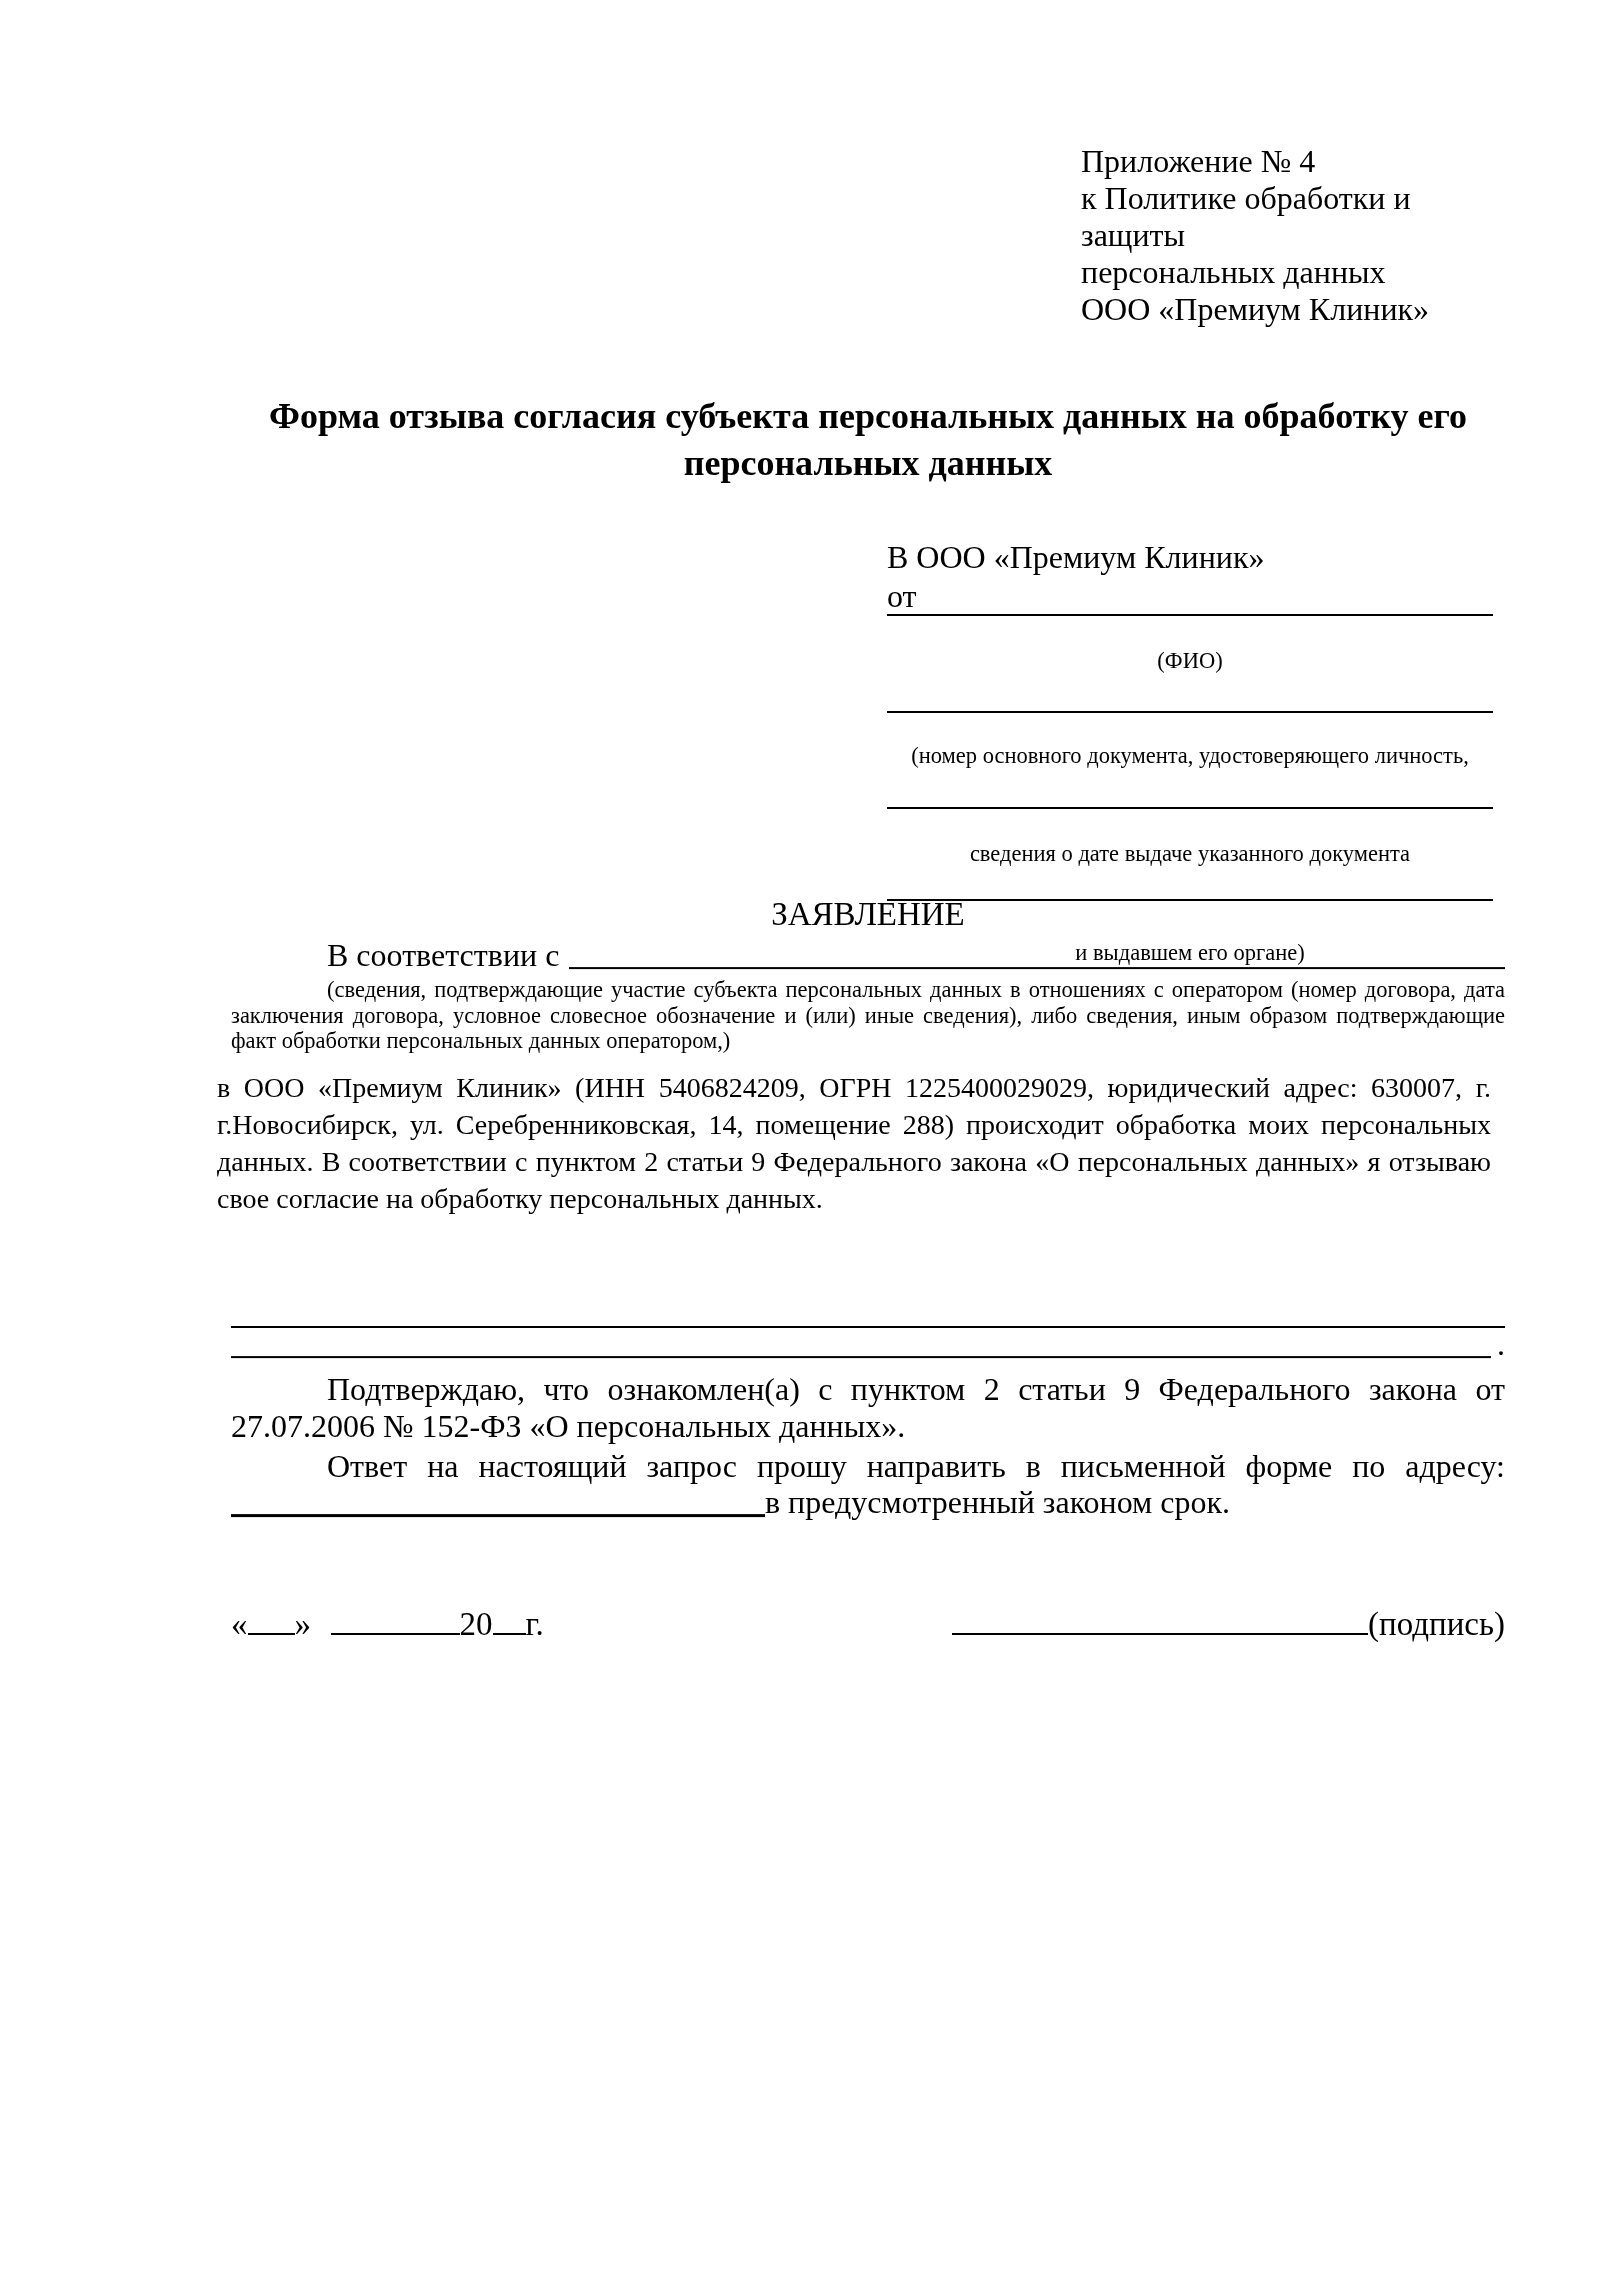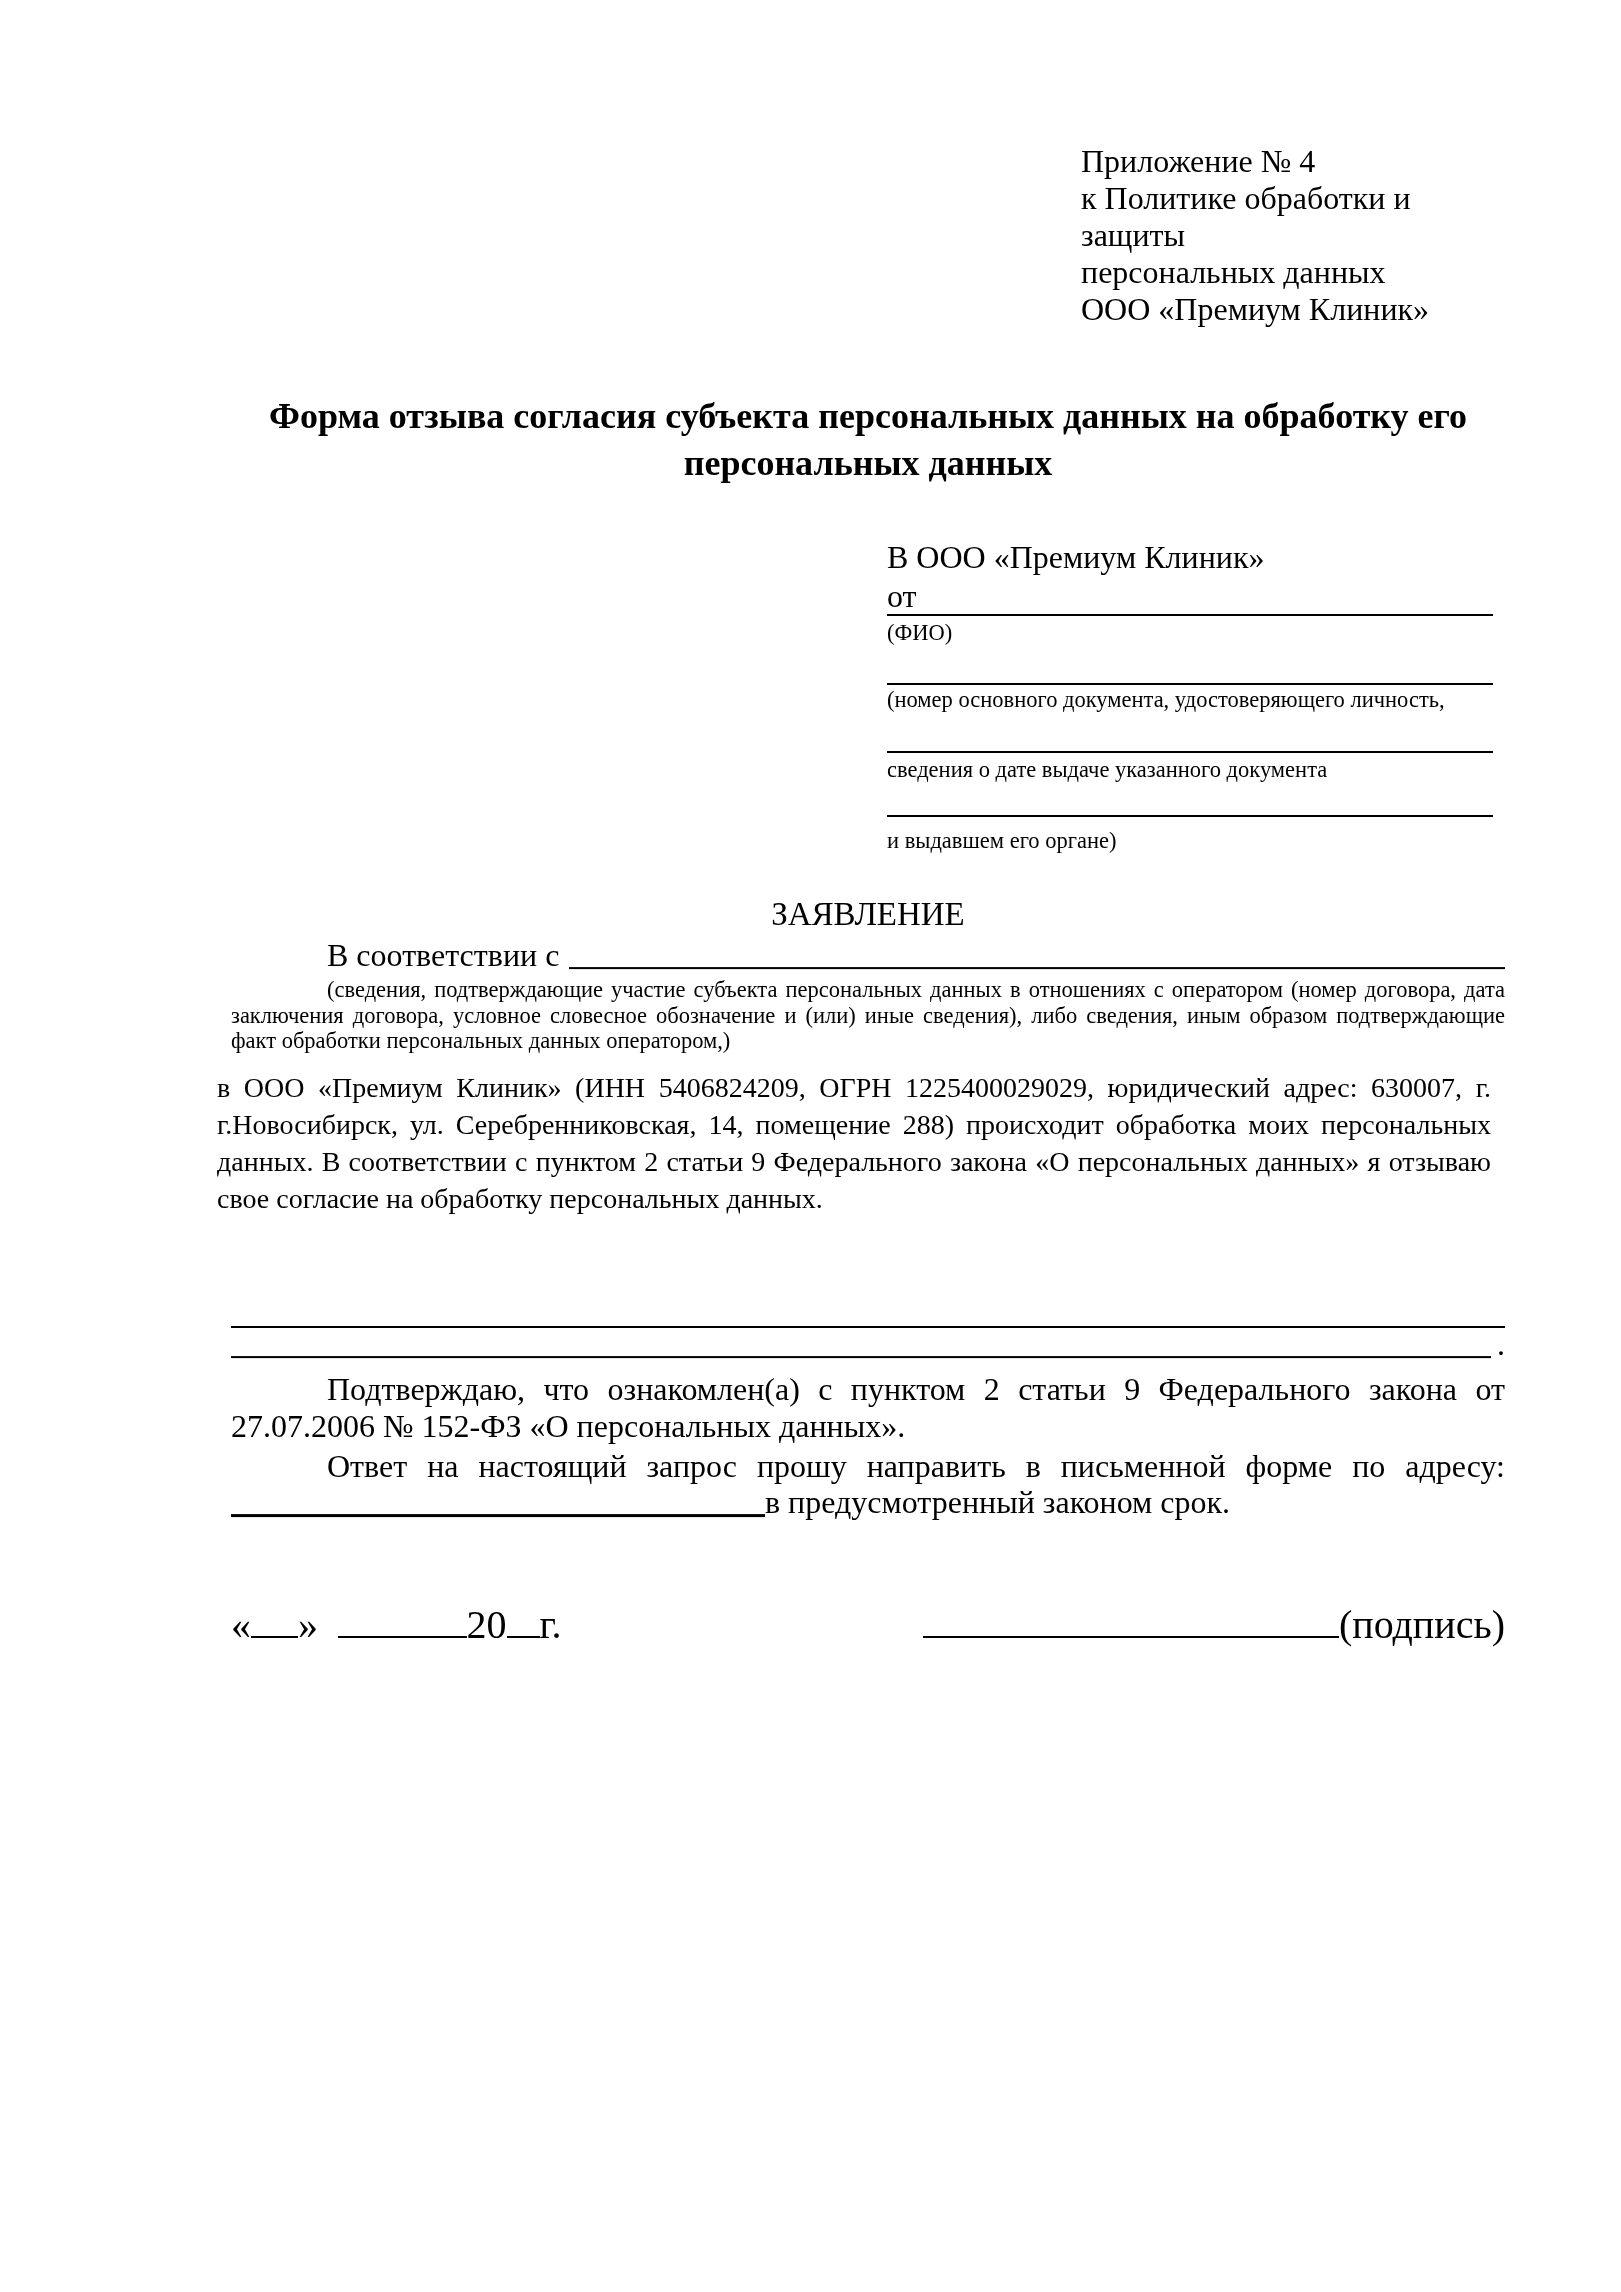--- a/index.html
+++ b/index.html
@@ -21,21 +21,21 @@
   #title{left:231px;top:393px;width:1274px;text-align:center;font-weight:bold;font-size:36px;line-height:47px;}
 
   
   #addressee{left:887px;top:539px;width:606px;font-size:32px;line-height:37px;}
   .addr-to{height:39px;}
   .addr-from{height:36px;border-bottom:2.9px solid #000;}
   .blank-line{border-bottom:2.9px solid #000;}
   .bl-1{height:27.4px;}
   .bl-2{height:28px;}
   .bl-3{height:21.6px;}
-  .addr-caption{font-size:22.5px;line-height:24.5px;text-align:left;}
+  .addr-caption{font-size:22.5px;line-height:24.5px;text-align:center;margin-top:28px;}
   .cap-1{height:35px;padding-top:4.9px;}
   .cap-2{height:35px;padding-top:3px;}
   .cap-3{height:35px;padding-top:4.9px;}
   .cap-4{padding-top:12px;}
 
   
   #zayavlenie{left:231px;top:895px;width:1274px;text-align:center;font-size:33px;line-height:39px;}
   .line-row{display:flex;align-items:flex-end;font-size:32px;line-height:37px;}
   .line-row .txt{white-space:nowrap;}
   .fill-line{flex:1;border-bottom:2.9px solid #000;height:7.8px;transform:translateY(-4.9px);}
@@ -52,21 +52,21 @@
   #blank-b{left:231px;top:1326px;width:1274px;}
   #blank-b .fill-line{margin-right:5.9px;}
 
   #confirm-para{left:231px;top:1371px;width:1274px;font-size:32px;line-height:37px;text-align:justify;text-indent:96px;}
   #reply-para{left:231px;top:1448px;width:1274px;font-size:32px;line-height:37px;text-align:justify;text-align-last:justify;text-indent:96px;}
 
   #reply-cont{left:231px;top:1484px;width:1274px;}
   .addr-fill{width:534px;border-bottom:3.9px solid #000;height:7.8px;transform:translateY(-3.9px);}
 
   
-  #footer-row{left:231px;top:1604px;width:1274px;display:flex;justify-content:space-between;align-items:flex-end;font-size:40px;line-height:41px;}
+  #footer-row{left:231px;top:1604px;width:1274px;display:flex;justify-content:space-between;align-items:flex-end;font-size:33px;line-height:41px;}
   .blank-seg{display:inline-block;height:2px;border-bottom:2.9px solid #000;}
   .w-day{width:47px;}
   .w-month{width:129px;margin-left:19.6px;}
   .w-year{width:33px;}
   .w-sign{width:416px;}
 </style>
 </head>
 <body>
 
 <div class="page">

